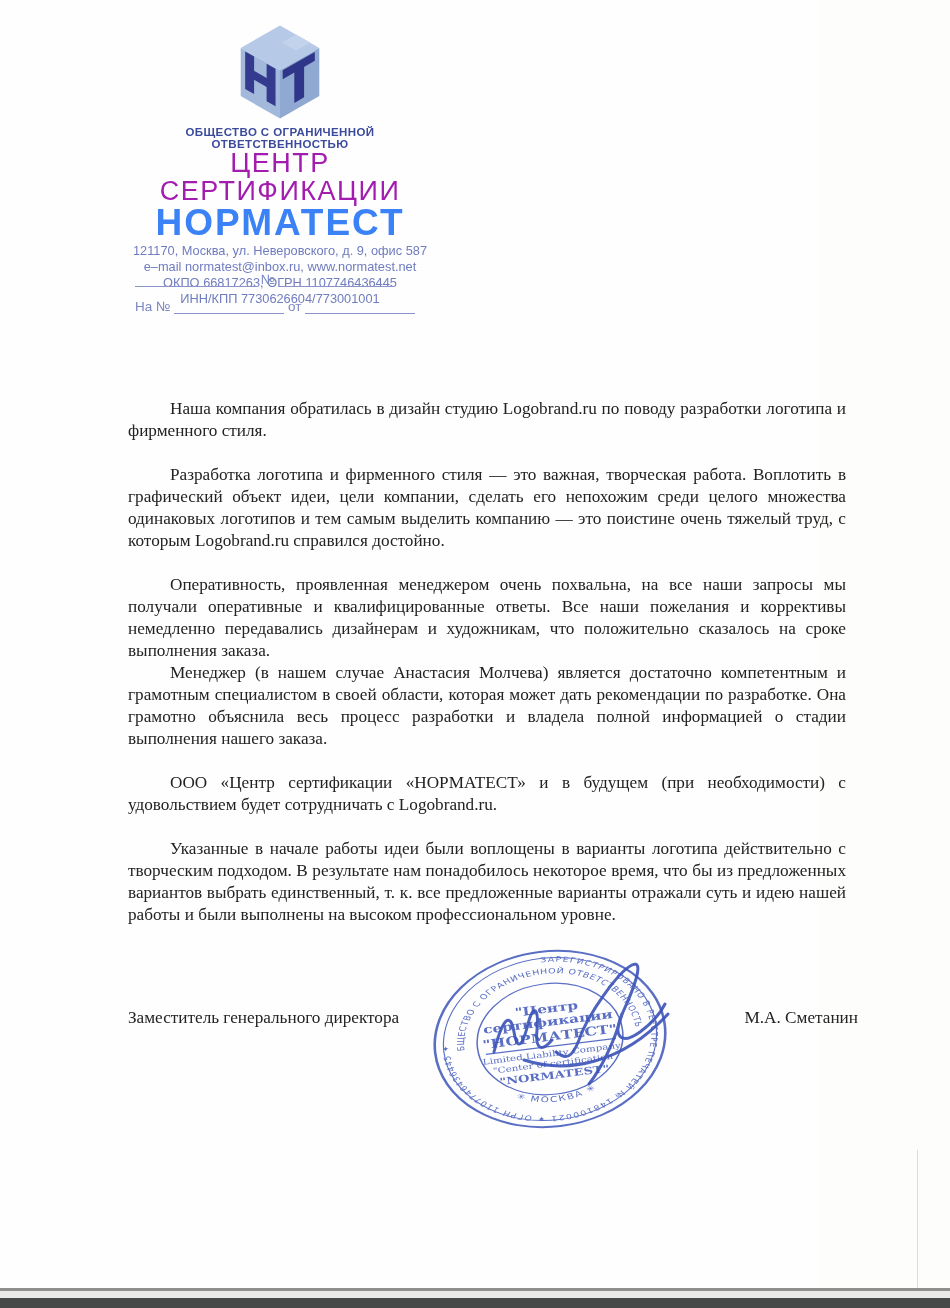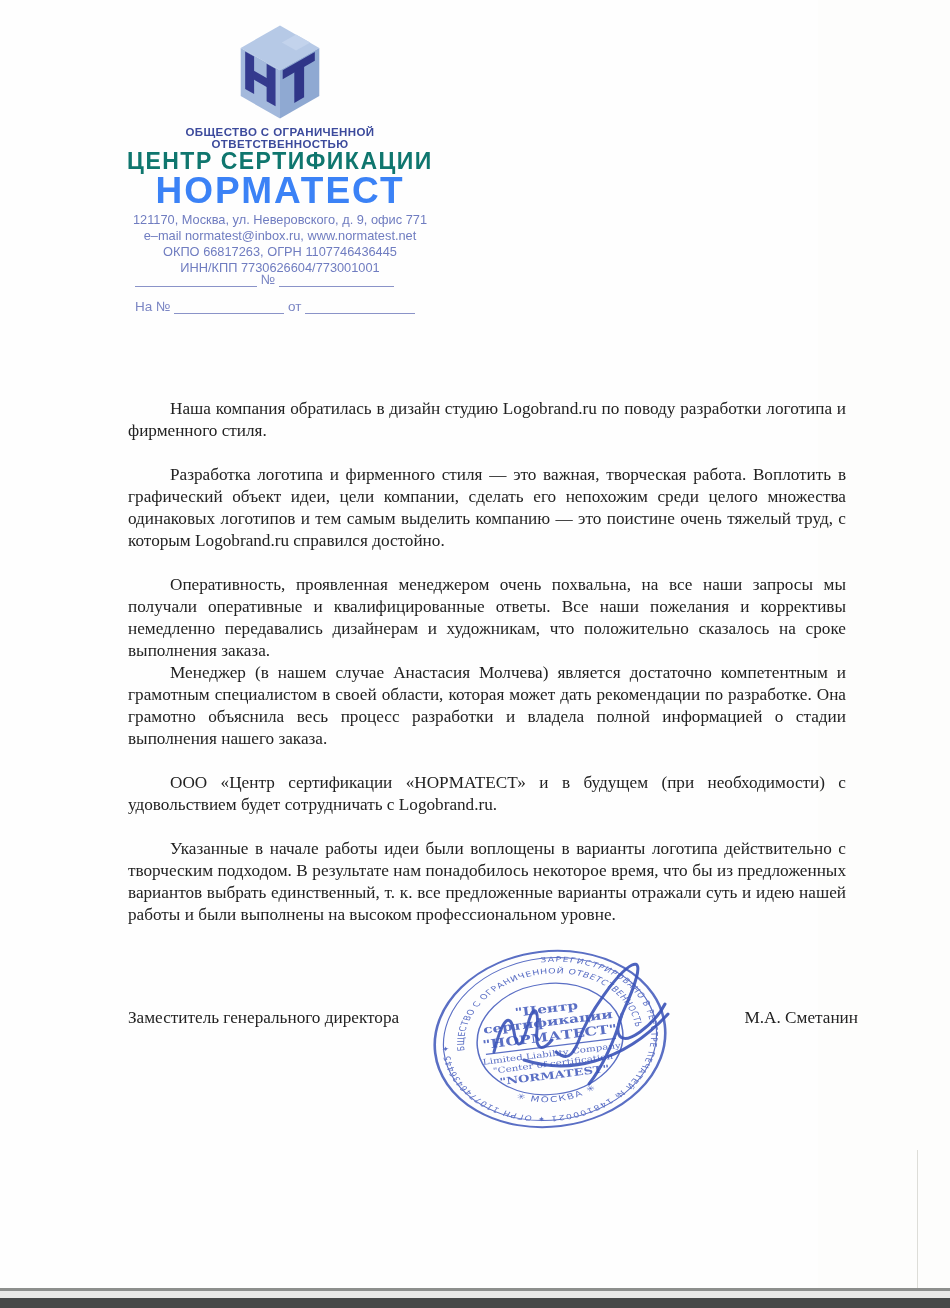--- a/index.html
+++ b/index.html
@@ -15,21 +15,21 @@
   .scan-mid{position:absolute;left:0;top:1291px;width:950px;height:7px;background:#e9e9e7;}
   .scan-band{position:absolute;left:0;top:1298px;width:950px;height:10px;background:#474948;}
   .page-corner{position:absolute;left:917px;top:1150px;width:1px;height:138px;background:#ddddd8;}
 
   
   .letterhead{position:absolute;left:118px;top:22px;width:324px;text-align:center;
     font-family:"Liberation Sans", sans-serif;}
   .logo-wrap{width:324px;height:100px;position:relative;}
   .logo-wrap svg{position:absolute;left:97px;top:0;}
   .lh-orgtype{margin-top:4px;font-size:11.5px;font-weight:bold;color:#3c4a9c;letter-spacing:.4px;}
-  .lh-name1{font-size:23px;font-weight:bold;color:#0f766e;letter-spacing:1.5px;line-height:1.02;}
+  .lh-name1{font-size:27px;font-weight:normal;color:#a21caf;letter-spacing:1.5px;line-height:1.02;}
   .lh-name2{font-size:37px;font-weight:bold;color:#3b82f6;letter-spacing:2px;line-height:.95;}
   .lh-contact{margin-top:3px;font-size:12.8px;color:#6f7cc0;line-height:16px;}
 
   
   .refs{position:absolute;left:135px;top:272px;width:300px;
     font-family:"Liberation Sans", sans-serif;font-size:13.5px;color:#7b86c4;}
   .ref-row{margin-bottom:12px;white-space:nowrap;}
   .blank{display:inline-block;border-bottom:1px solid #8a93c8;height:14px;vertical-align:bottom;}
 
   
@@ -73,21 +73,21 @@
         <g transform="translate(63,54) skewY(-29.7)">
           <rect x="0" y="0" width="36" height="10" fill="#2f3588"></rect>
           <rect x="13" y="8" width="11" height="36" fill="#2f3588"></rect>
         </g>
       </svg>
     </div>
     <div class="lh-orgtype">ОБЩЕСТВО С ОГРАНИЧЕННОЙ ОТВЕТСТВЕННОСТЬЮ</div>
     <div class="lh-name1">ЦЕНТР СЕРТИФИКАЦИИ</div>
     <div class="lh-name2">НОРМАТЕСТ</div>
     <div class="lh-contact">
-      <div>121170, Москва, ул. Неверовского, д. 9, офис 771</div>
+      <div>121170, Москва, ул. Неверовского, д. 9, офис 587</div>
       <div>e–mail normatest@inbox.ru, www.normatest.net</div>
       <div>ОКПО 66817263, ОГРН 1107746436445</div>
       <div>ИНН/КПП 7730626604/773001001</div>
     </div>
   </div>
 
   <div class="refs">
     <div class="ref-row">
       <span class="blank" style="width:122px"></span>
       <span>№</span>

